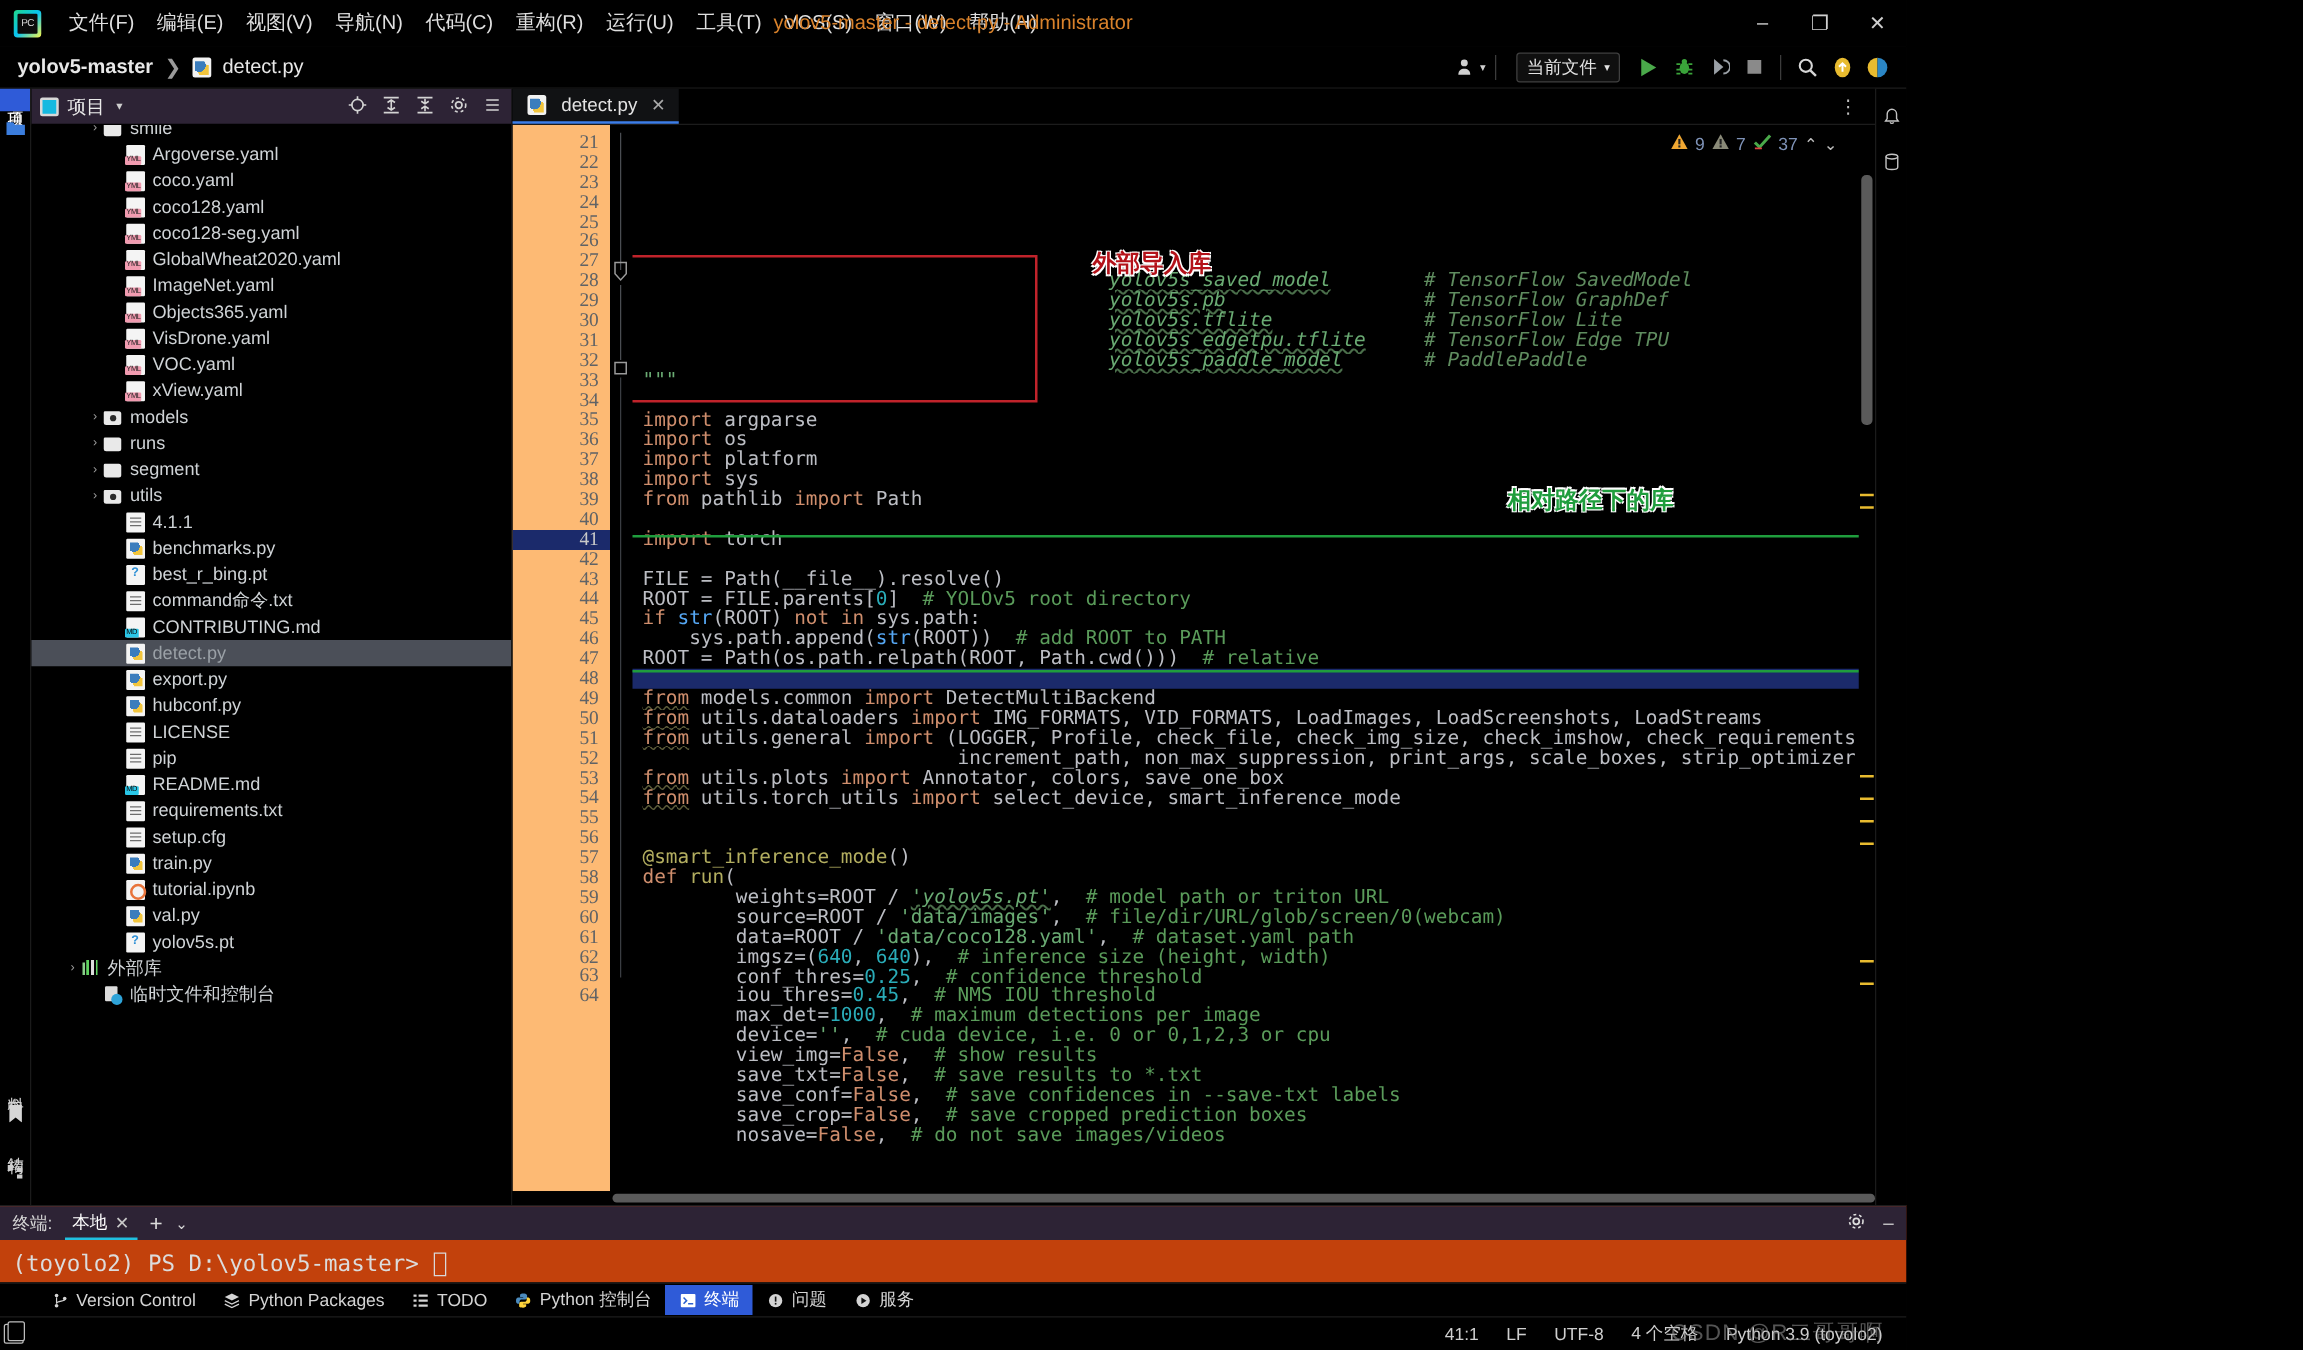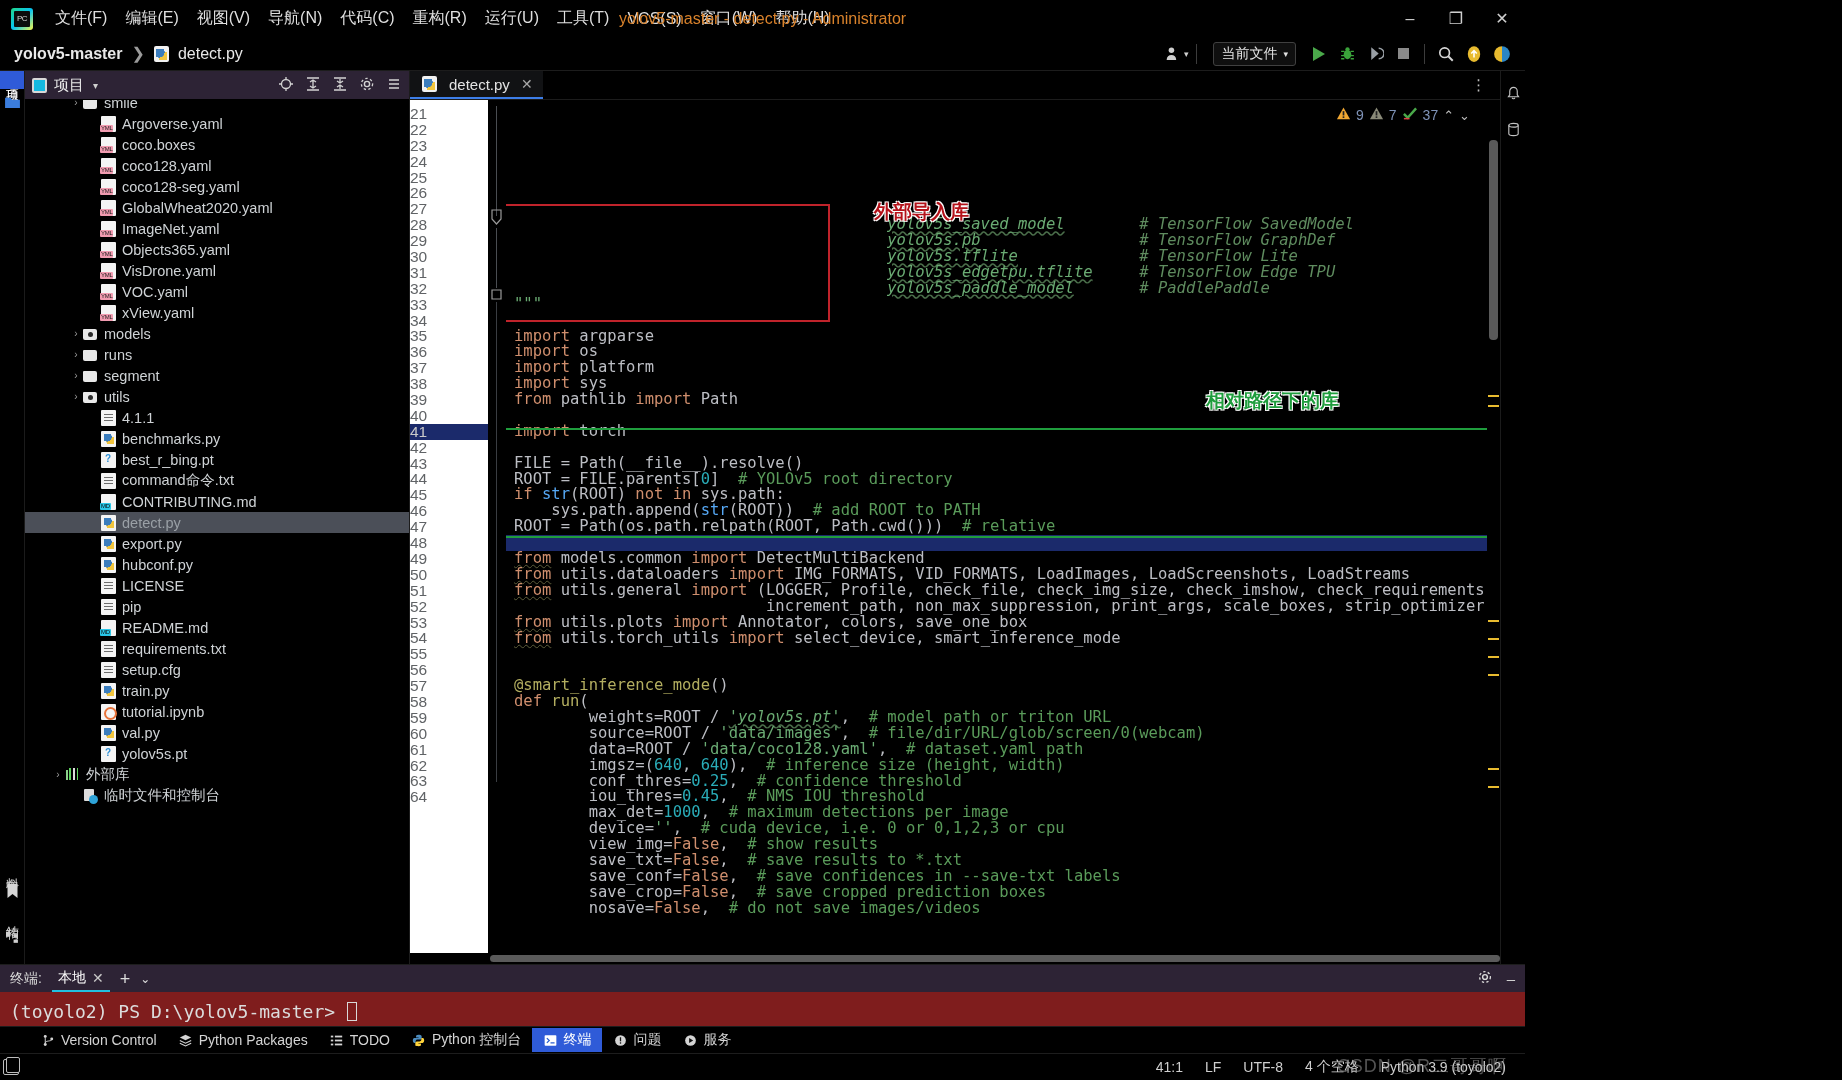--- a/index.html
+++ b/index.html
@@ -148,22 +148,22 @@
   }
   .etab{
     display:flex; align-items:center; gap:7px; padding:0 10px 0 12px; font-size:15px; color:#e3e3e3;
     border-bottom:2px solid #3d7ee8; background:#111214;
   }
   .etab .x{ color:#a8a8a8; font-size:14px; margin-left:4px;}
   .tabstrip .more{ margin-left:auto; padding:0 12px; display:flex; align-items:center; color:#bdbdbd; letter-spacing:2px;}
 
   .code-area{ flex:1 1 auto; display:flex; min-height:0; position:relative; overflow:hidden; background:#000;}
   .gutter{
-    width:78px; flex:0 0 78px; background:#ffffff; padding-top:6px;
-    font-family:Liberation Sans, sans-serif; font-size:15.5px; color:#606366; user-select:none;
+    width:78px; flex:0 0 78px; background:#fdba74; text-align:right; padding-top:6px;
+    font-family:Liberation Serif, serif; font-size:15.5px; color:#606366; user-select:none;
   }
   .gutter div{ height:15.9px; line-height:15.9px; padding-right:9px;}
   .fold{ width:18px; flex:0 0 18px; background:#000; padding-top:6px; position:relative;}
   .code{
     flex:1 1 auto; position:relative; overflow:hidden; padding-top:6px;
     font-family:"DejaVu Sans Mono", monospace; font-size:15.5px; line-height:15.9px; white-space:pre;
     color:#bcbec4;
   }
   .code .ln{ height:15.9px; line-height:15.9px; padding-left:8px; }
   .kw{ color:#cf8e6d; }
@@ -210,21 +210,21 @@
     width:25px; flex:0 0 25px; background:#000; border-left:1px solid #1b1b1b; display:flex; flex-direction:column;
     align-items:center; padding-top:6px;
   }
   .rail-right .ri{ margin:9px 0; color:#c3c3c3; font-size:14px;}
 
   
   .hscroll{ height:11px; flex:0 0 11px; background:#000; position:relative; }
   .hscroll .thumb{ position:absolute; left:80px; top:2px; height:7px; width:1010px; background:#5a5a5a; border-radius:4px;}
 
   
-  .terminal{ flex:0 0 62px; background:#7f1d1d; display:flex; flex-direction:column; border-top:1px solid #1d1d1d;}
+  .terminal{ flex:0 0 62px; background:#c2410c; display:flex; flex-direction:column; border-top:1px solid #1d1d1d;}
   .term-head{ height:27px; flex:0 0 27px; background:#2d2335; display:flex; align-items:center; padding:0 10px; gap:10px;}
   .term-head .lbl{ font-size:14px; color:#d7d7d7; }
   .term-tab{
     font-size:14px; color:#ffffff; padding:4px 6px 3px; border-bottom:2px solid #21c0e0; display:flex; gap:6px; align-items:center;
   }
   .term-head .plus{ font-size:18px; color:#dcdcdc; line-height:1; }
   .term-head .chev{ font-size:12px; color:#dcdcdc;}
   .term-head .rgt{ margin-left:auto; display:flex; gap:14px; align-items:center; color:#d0d0d0; font-size:15px; }
   .term-body{
     flex:1 1 auto; font-family:"DejaVu Sans Mono", monospace; font-size:18px; color:#dcdcdc;
@@ -418,21 +418,21 @@
           <div class="row">
             <span class="ind" style="width: 62px;"></span>
             <span class="arrow"></span>
             <span class="fic yml"></span>
             <span>Argoverse.yaml</span>
           </div>
           <div class="row">
             <span class="ind" style="width: 62px;"></span>
             <span class="arrow"></span>
             <span class="fic yml"></span>
-            <span>coco.boxes</span>
+            <span>coco.yaml</span>
           </div>
           <div class="row">
             <span class="ind" style="width: 62px;"></span>
             <span class="arrow"></span>
             <span class="fic yml"></span>
             <span>coco128.yaml</span>
           </div>
           <div class="row">
             <span class="ind" style="width: 62px;"></span>
             <span class="arrow"></span>

